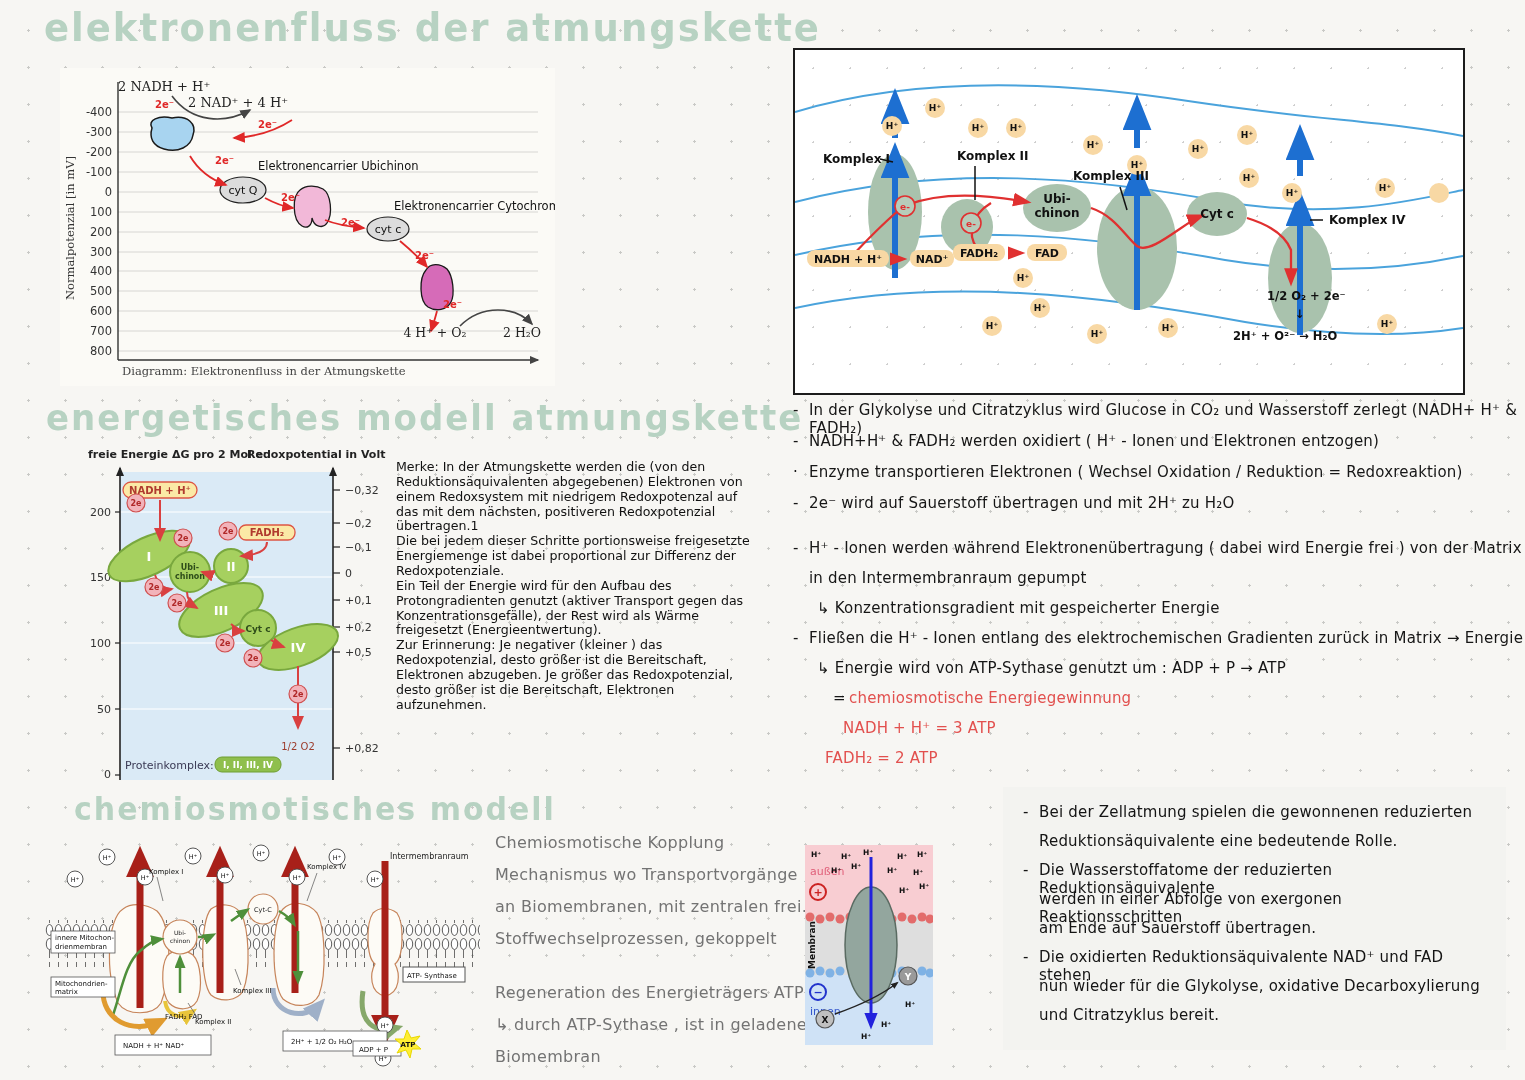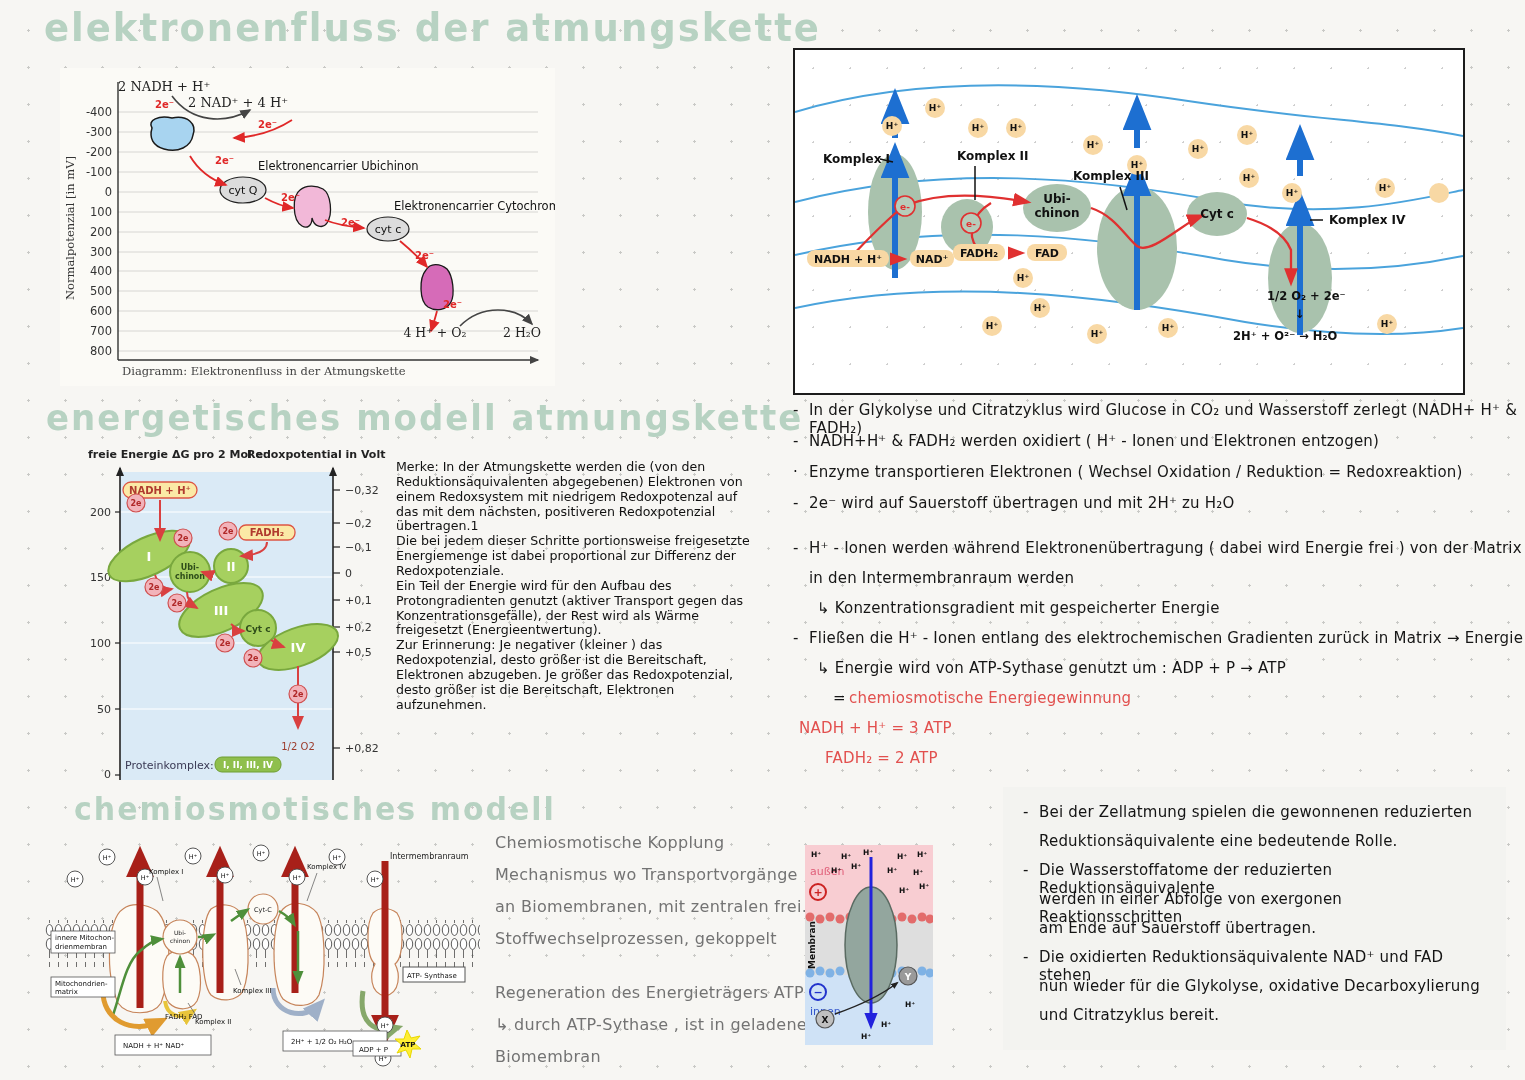--- a/index.html
+++ b/index.html
@@ -35,21 +35,21 @@
   #notes-right { left:793px; top:401px; width:728px; font-size:15px; color:#161616; }
   .nr-line { height:31px; display:flex; align-items:flex-start; letter-spacing:0.2px; }
   .nr-line .bullet { width:16px; flex:0 0 16px; }
   #notes-right-2 { left:793px; top:539px; width:732px; font-size:15px; color:#161616; }
   #notes-right-2 .nr-line { height:30px; }
   .ind1 { padding-left:16px; }
   .ind-arrow { padding-left:24px; }
   .eq-line { padding-left:40px; }
   .red { color:#e2504e; }
   .eq-line .bullet { color:#161616; }
-  .atp1 { padding-left:6px; }
+  .atp1 { padding-left:6px;margin-left:44px; }
   .atp2 { padding-left:32px; }
 
   
   #energy-axis-label-left  { left:88px;  top:448px; font-size:11px; font-weight:bold; color:#222; }
   #energy-axis-label-right { left:247px; top:448px; font-size:11px; font-weight:bold; color:#222;text-align:center; }
   #energy-fig { left:75px; top:460px; width:310px; height:330px; }
 
   
   #merke {
     left:396px; top:460px; width:354px; font-size:12.6px; line-height:1.18;
@@ -313,21 +313,21 @@
       <span>2e⁻ wird auf Sauerstoff übertragen und mit 2H⁺ zu H₂O</span>
     </div>
 </div>
 
 <div class="abs" id="notes-right-2">
   <div class="nr-line">
       <span class="bullet">-</span>
       <span>H⁺ - Ionen werden während Elektronenübertragung ( dabei wird Energie frei ) von der Matrix</span>
     </div>
   <div class="nr-line ind1">
-      <span>in den Intermembranraum  werden</span>
+      <span>in den Intermembranraum  gepumpt</span>
     </div>
   <div class="nr-line ind-arrow">
       <span>↳ Konzentrationsgradient  mit gespeicherter Energie</span>
     </div>
   <div class="nr-line">
       <span class="bullet">-</span>
       <span>Fließen die H⁺ - Ionen entlang des elektrochemischen Gradienten zurück in Matrix → Energie</span>
     </div>
   <div class="nr-line ind-arrow">
       <span>↳ Energie wird von ATP-Sythase genutzt um : ADP + P → ATP</span>

